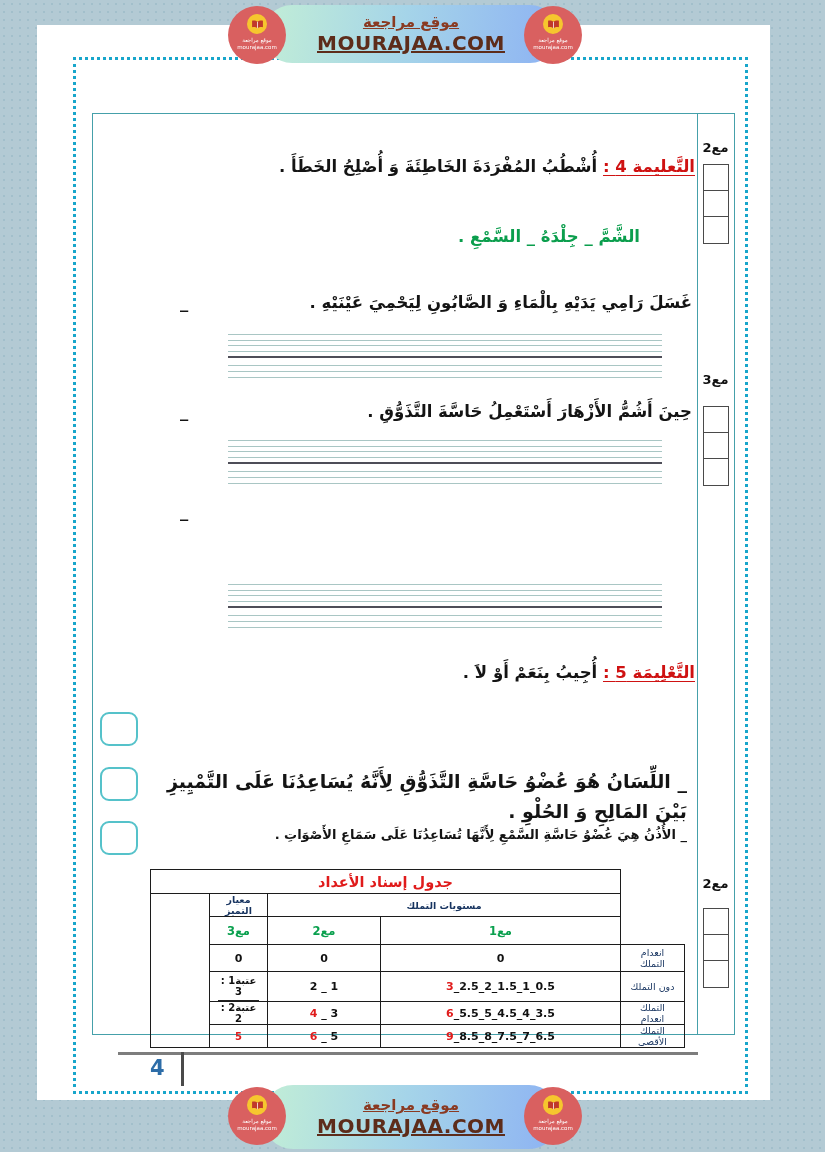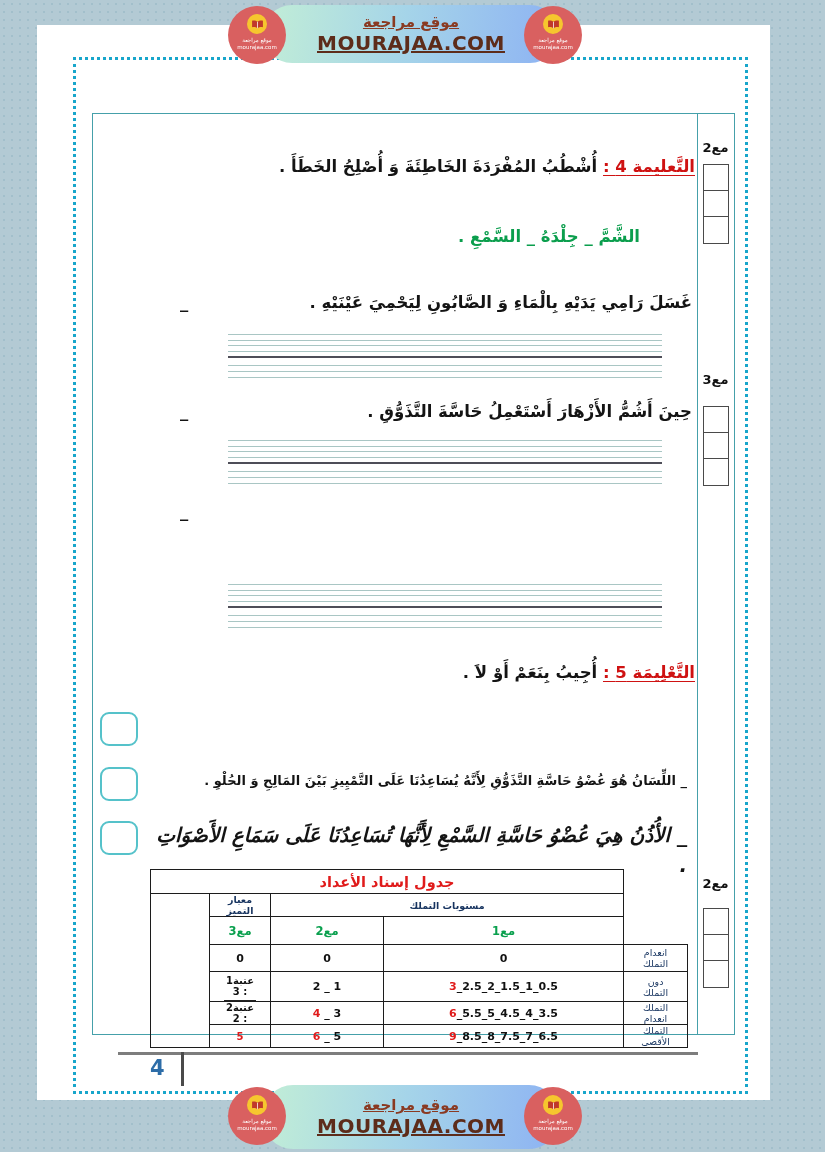--- a/index.html
+++ b/index.html
@@ -40,21 +40,21 @@
   
   .lines { position:absolute; left:228px; width:434px; }
   .lines .tl { border-top:1.3px solid #a9c6c4; margin-bottom:4.6px; }
   .lines .dk { border-top:2.6px solid #4e4e58; margin-bottom:7px; }
   
   .chk { position:absolute; left:100px; width:38px; height:34px; background:#fff;
          border:2.6px solid #55c2ca; border-radius:9px; }
   
   .grade-table { position:absolute; left:150px; top:869px; border-collapse:collapse;
                  table-layout:fixed; direction:rtl; }
-  .grade-table td { border:1.2px solid #1c1c1c; text-align:center; vertical-align:middle; padding:0 14px; }
+  .grade-table td { border:1.2px solid #1c1c1c; text-align:center; vertical-align:middle; padding:0 8px; }
   .grade-table td.nb { border:none; }
   .t-title { color:#e01b1b; font-weight:bold; font-size:14.5px; height:24px; direction:rtl; }
   .t-h1 { color:#16335f; font-weight:bold; font-size:9.5px; height:15px; }
   .t-green { color:#0aa04e; font-weight:bold; font-size:11.5px; height:28px; vertical-align:top; padding-top:3px; }
   .t-lbl { color:#16335f; font-weight:normal; font-size:9.5px; }
   .t-num { direction:ltr; font-weight:bold; font-size:11px; color:#111; }
   .t-x { font-size:10px; font-weight:bold; color:#111; }
   .red { color:#e01b1b; }
   .split { vertical-align:top; }
   .split .split-txt { display:block; border-bottom:1.1px solid #222; padding:2px 2px 3px; }
@@ -171,27 +171,27 @@
   </div>
 
   <div class="ar" style="top:658px; right:130px; left:300px;">
     <span class="red-title">التَّعْلِيمَة 5 :</span>
     <span>أُجِيبُ بِنَعَمْ أَوْ لاَ .</span>
   </div>
 
   <div class="chk" style="top:712px;"></div>
 
   <div class="chk" style="top:767px;"></div>
-  <div class="ar" style="top:766px; right:138px; left:150px; font-size:13px;">
+  <div class="ar" style="top:766px; right:138px; left:150px; font-size:19px;">
     <span>_</span>
     <span>اللِّسَانُ هُوَ عُضْوُ حَاسَّةِ التَّذَوُّقِ لِأَنَّهُ يُسَاعِدُنَا عَلَى التَّمْيِيزِ بَيْنَ المَالِحِ وَ الحُلْوِ .</span>
   </div>
 
   <div class="chk" style="top:821px;"></div>
-  <div class="ar" style="top:820px; right:138px; left:150px; font-size:20px;font-style:italic;">
+  <div class="ar" style="top:820px; right:138px; left:150px; font-size:13px;">
     <span>_</span>
     <span>الأُذُنُ هِيَ عُضْوُ حَاسَّةِ السَّمْعِ لِأَنَّهَا تُسَاعِدُنَا عَلَى سَمَاعِ الأَصْوَاتِ .</span>
   </div>
 
   <table class="grade-table">
     <colgroup>
       <col style="width:64px">
         <col style="width:240px">
         <col style="width:113px">
         <col style="width:58px">

